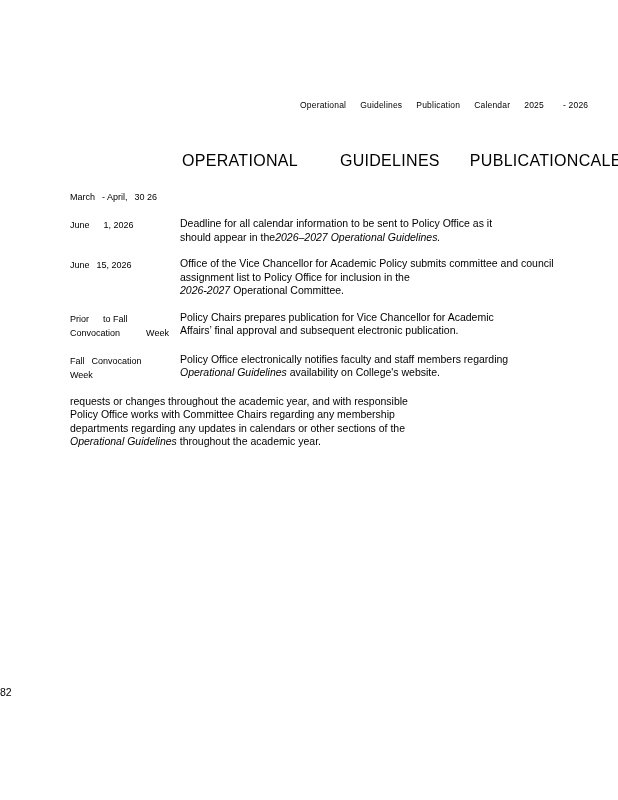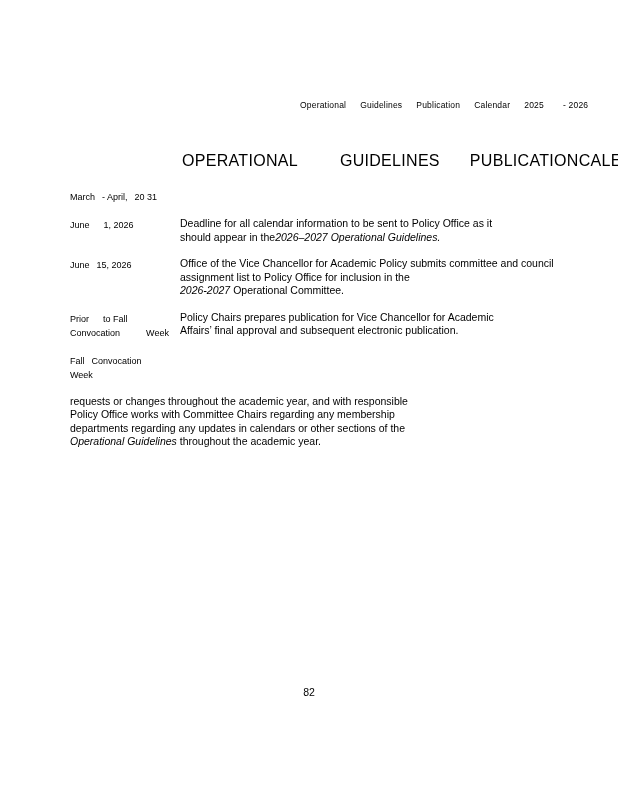--- a/index.html
+++ b/index.html
@@ -74,21 +74,20 @@
     line-height: 13.5px;
   }
   .row-body i {
     font-style: italic;
   }
   .pagenum {
     position: absolute;
     top: 686px;
     left: 0;
     width: 618px;
-    text-align: center;
     font-size: 10.5px;
   }
   .gap-w { display: inline-block; width: 26px; }
   .gap-m { display: inline-block; width: 14px; }
   .gap-s { display: inline-block; width: 7px; }
 </style>
 </head>
 <body>
 
 <div class="page">
@@ -99,21 +98,21 @@
 
   <div class="doc-title">
     <span class="t1">OPERATIONAL</span><span class="t2">GUIDELINES</span><span>PUBLICATION</span><span>CALENDAR</span>
   </div>
 
   <div class="rows">
 
     <div class="row">
       <div class="row-date">
         <div class="dline">
-          <span>March</span><span class="gap-s"></span><span>- April,</span><span class="gap-s"></span><span>20 31</span>
+          <span>March</span><span class="gap-s"></span><span>- April,</span><span class="gap-s"></span><span>30 26</span>
         </div>
       </div>
     </div>
 
     <div class="row">
       <div class="row-date">
         <div class="dline">
           <span>June</span><span class="gap-m"></span><span>1, 2026</span>
         </div>
       </div>
@@ -153,20 +152,24 @@
 
     <div class="row">
       <div class="row-date">
         <div class="dline">
           <span>Fall</span><span class="gap-s"></span><span>Convocation</span>
         </div>
         <div class="dline">
           <span>Week</span>
         </div>
       </div>
+      <div class="row-body">
+        <div>Policy  Office electronically notifies faculty and staff members  regarding</div>
+        <div><i>Operational  Guidelines</i><span> availability  on College's  website.</span></div>
+      </div>
     </div>
 
     <div class="row">
       <div class="row-body">
         <div>requests  or changes throughout the academic  year, and with responsible</div>
         <div>Policy  Office works with Committee   Chairs regarding any membership</div>
         <div>departments  regarding any updates  in calendars  or other sections of the</div>
         <div><i>Operational  Guidelines</i><span> throughout  the academic  year.</span></div>
       </div>
     </div>

